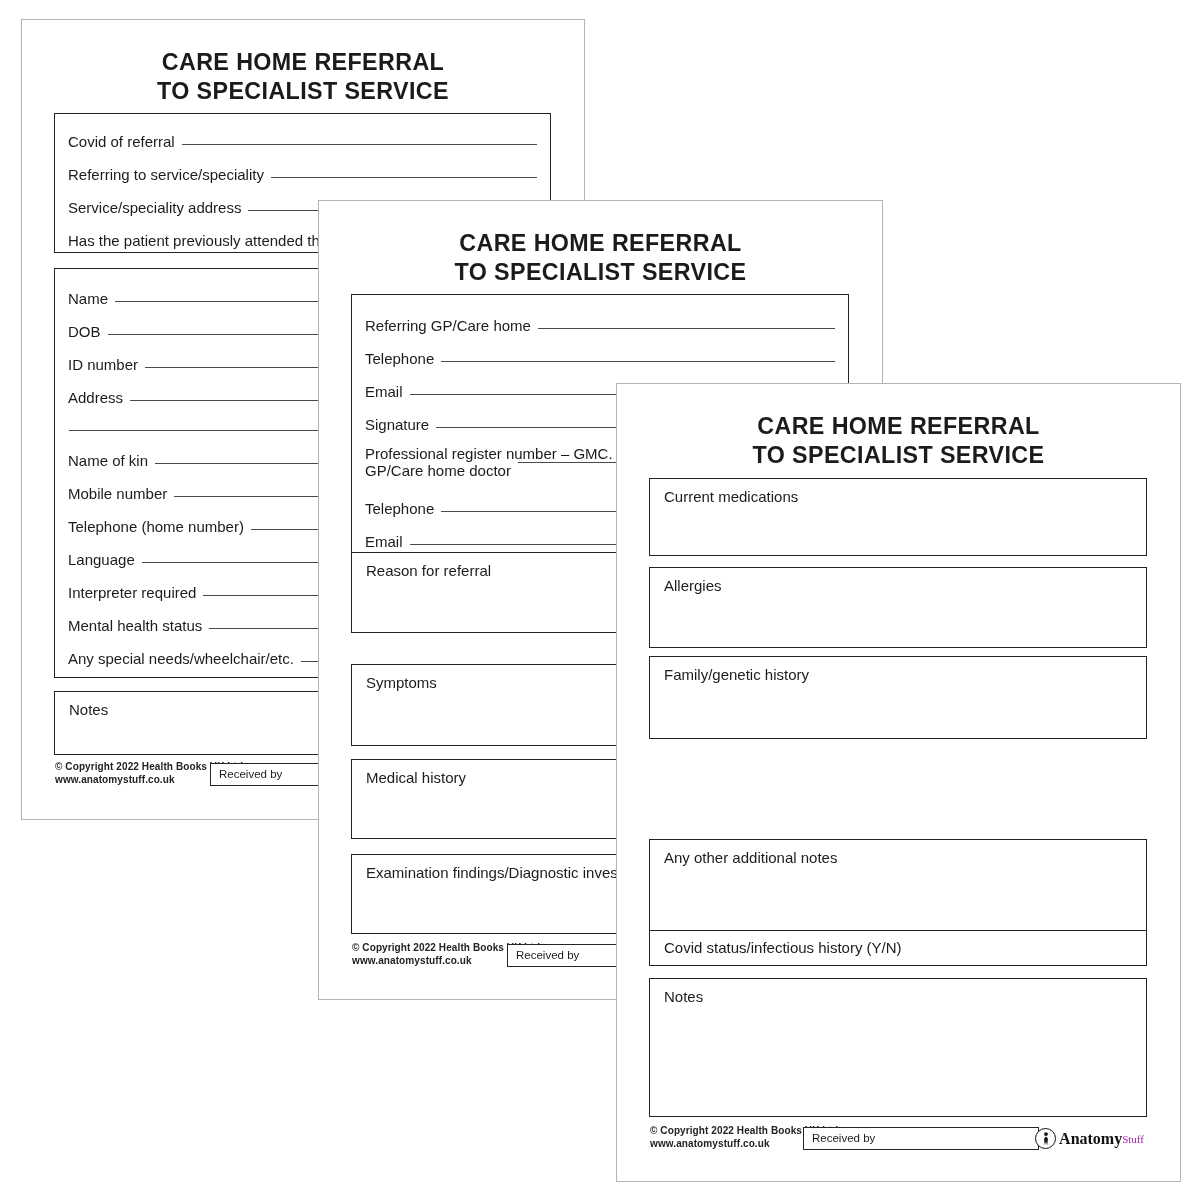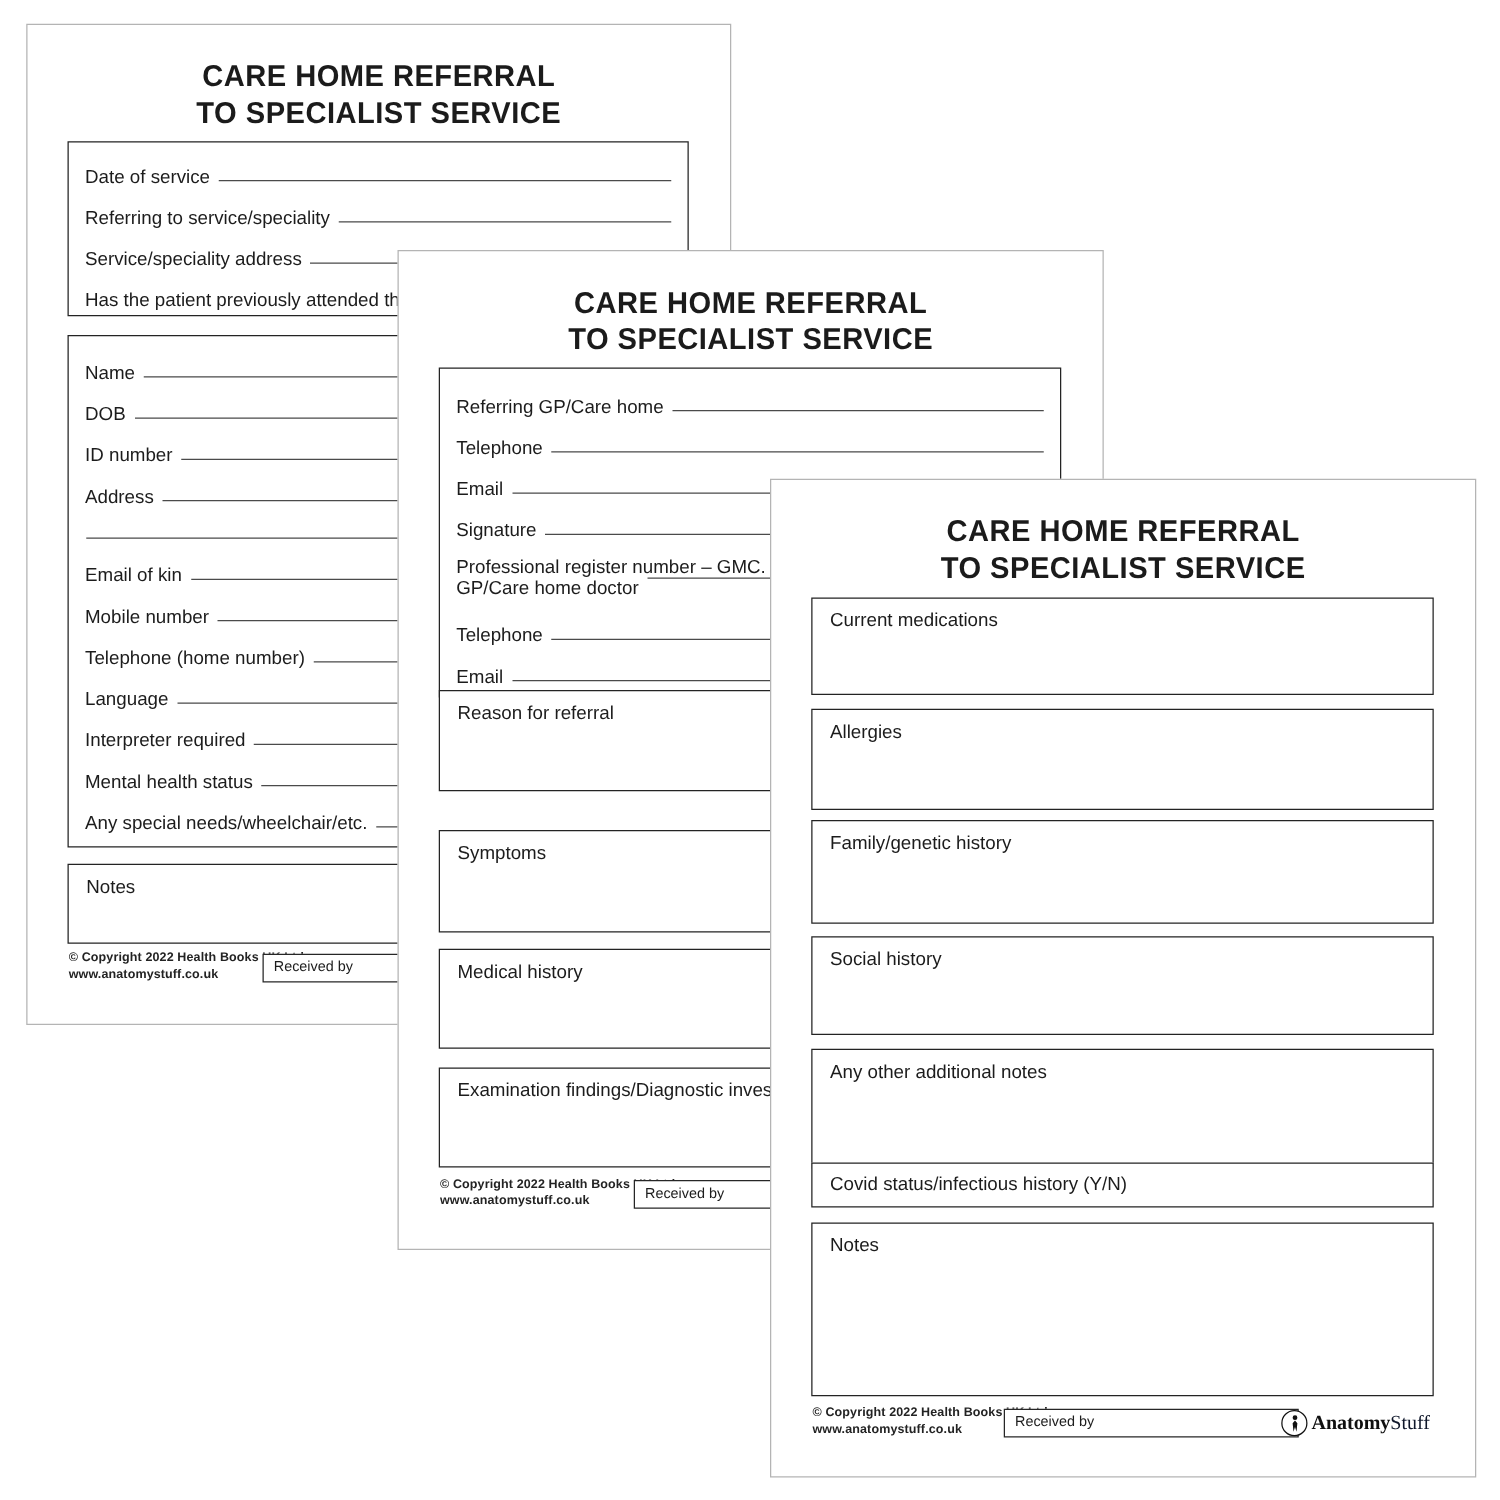--- a/index.html
+++ b/index.html
@@ -37,36 +37,36 @@
   .received { position:absolute; left:188px; top:743px; width:236px; height:23px;
               border:1.5px solid #262626; box-sizing:border-box; font-size:11.5px;
               padding:4px 0 0 8px; color:#1c1c1c; background:#fff; }
   #page3 .received { left:186px; }
 
   .logo { position:absolute; right:36px; top:744px; display:flex; align-items:center; }
   .logo-circle { width:21px; height:21px; border:1.7px solid #111; border-radius:50%;
                  box-sizing:border-box; display:flex; align-items:center; justify-content:center;
                  margin-right:3px; background:#fff; }
   .logo-bold  { font-family:"Liberation Serif", serif; font-weight:700; font-size:16px; color:#101010; }
-  .logo-light { font-family:"Liberation Serif", serif; font-weight:400; font-size:16px; color:#0f172a; }
+  .logo-light { font-family:"Liberation Serif", serif; font-weight:400; font-size:11px; color:#a21caf; }
 </style>
 </head>
 <body>
 
 <div class="canvas">
 
   <div class="page" id="page1">
     <div class="title">
       <div>CARE HOME REFERRAL</div>
       <div>TO SPECIALIST SERVICE</div>
     </div>
 
     <div class="box rows" style="top:93px; height:140px;">
       <div class="frow">
-        <span class="lbl">Date of service</span>
+        <span class="lbl">Covid of referral</span>
         <span class="line"></span>
       </div>
       <div class="frow">
         <span class="lbl">Referring to service/speciality</span>
         <span class="line"></span>
       </div>
       <div class="frow">
         <span class="lbl">Service/speciality address</span>
         <span class="line"></span>
       </div>
@@ -90,21 +90,21 @@
         <span class="line"></span>
       </div>
       <div class="frow">
         <span class="lbl">Address</span>
         <span class="line"></span>
       </div>
       <div class="frow cont">
         <span class="line"></span>
       </div>
       <div class="frow">
-        <span class="lbl">Email of kin</span>
+        <span class="lbl">Name of kin</span>
         <span class="line"></span>
       </div>
       <div class="frow">
         <span class="lbl">Mobile number</span>
         <span class="line"></span>
       </div>
       <div class="frow">
         <span class="lbl">Telephone (home number)</span>
         <span class="line"></span>
       </div>
@@ -208,23 +208,20 @@
     </div>
 
     <div class="box" style="top:94px; height:78px;">
       <div class="boxlabel">Current medications</div>
     </div>
     <div class="box" style="top:183px; height:81px;">
       <div class="boxlabel">Allergies</div>
     </div>
     <div class="box" style="top:272px; height:83px;">
       <div class="boxlabel">Family/genetic history</div>
-    </div>
-    <div class="box" style="top:365px; height:79px;">
-      <div class="boxlabel">Social history</div>
     </div>
     <div class="box" style="top:455px; height:96px;">
       <div class="boxlabel">Any other additional notes</div>
     </div>
     <div class="box" style="top:546px; height:36px;">
       <div class="boxlabel" style="padding-top:8px;">Covid status/infectious history (Y/N)</div>
     </div>
     <div class="box" style="top:594px; height:139px;">
       <div class="boxlabel">Notes</div>
     </div>

